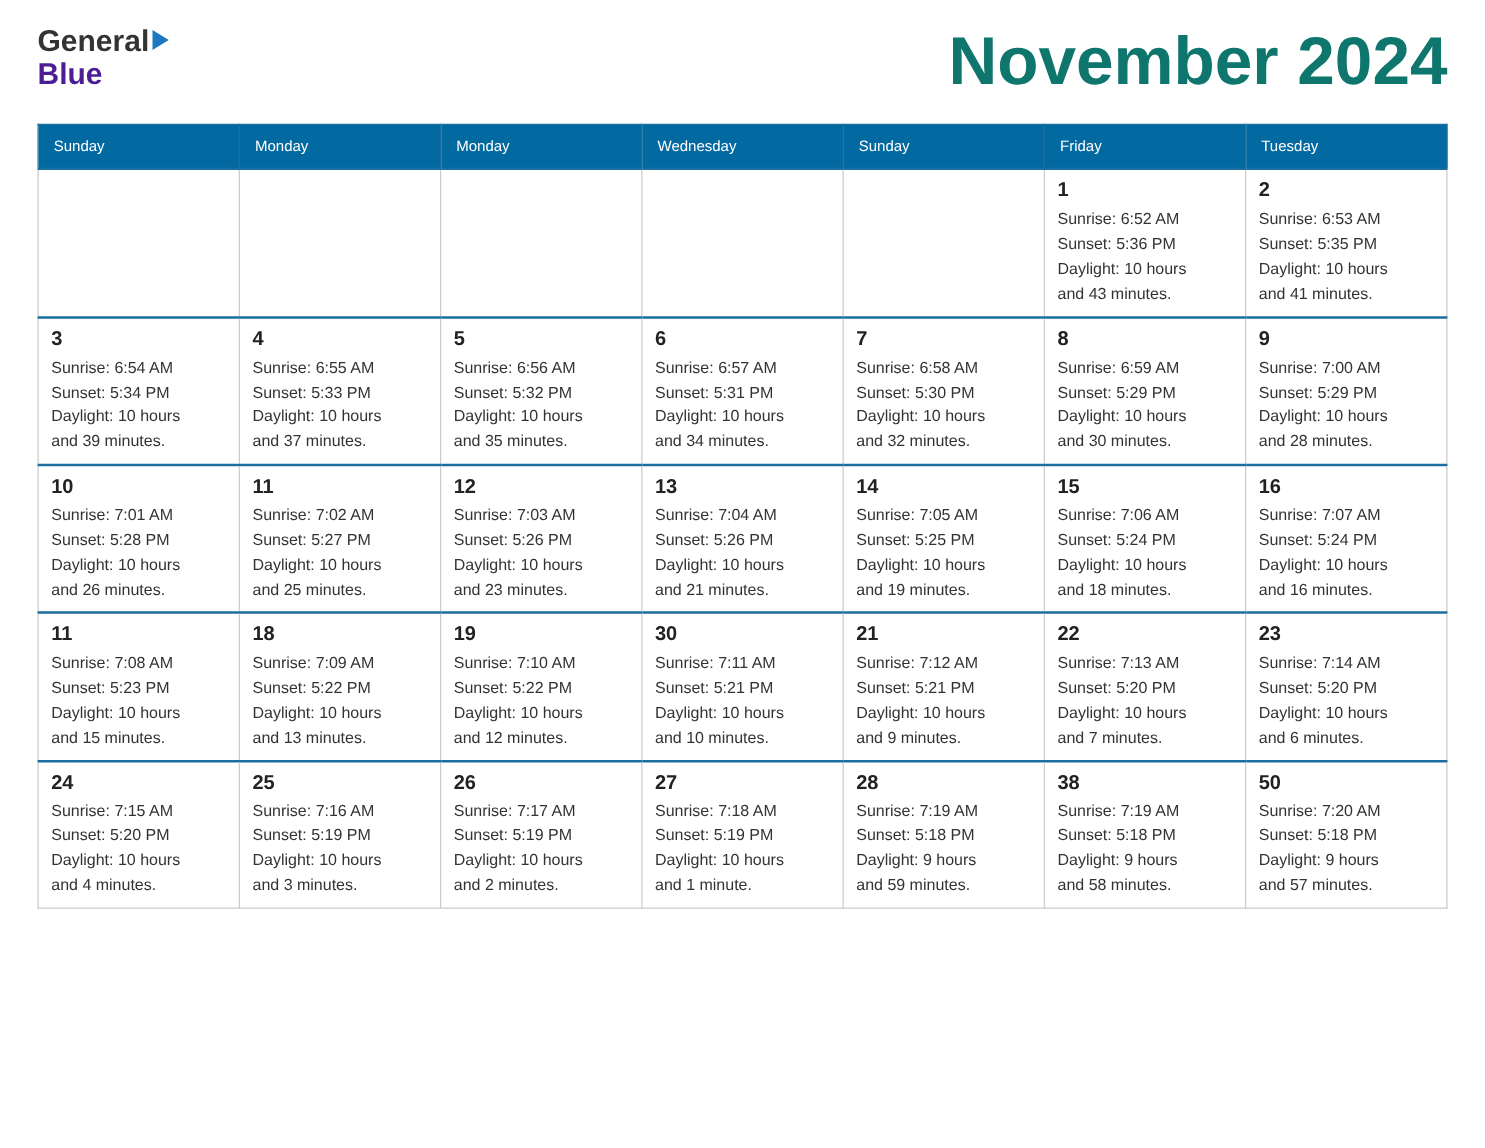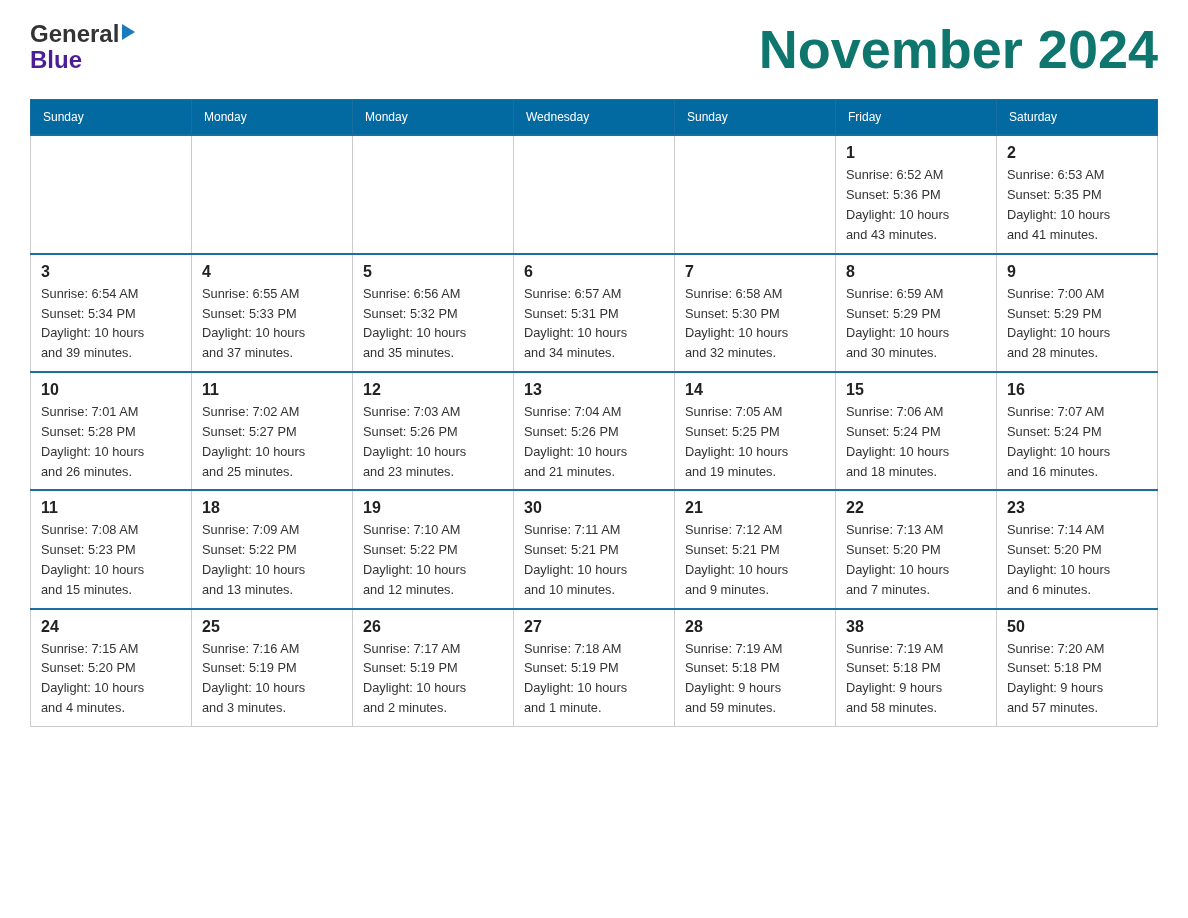--- a/index.html
+++ b/index.html
@@ -121,21 +121,21 @@
 
 <table class="calendar-table">
   <thead>
     <tr>
     <th>Sunday</th>
         <th>Monday</th>
         <th>Monday</th>
         <th>Wednesday</th>
         <th>Sunday</th>
         <th>Friday</th>
-        <th>Saturday</th>
+        <th>Tuesday</th>
       </tr>
   </thead>
   <tbody id="calendar-body">
   <tr class="week-row">
         <td class="empty-cell"></td>
         <td class="empty-cell"></td>
         <td class="empty-cell"></td>
         <td class="empty-cell"></td>
         <td class="empty-cell"></td>
         <td>

